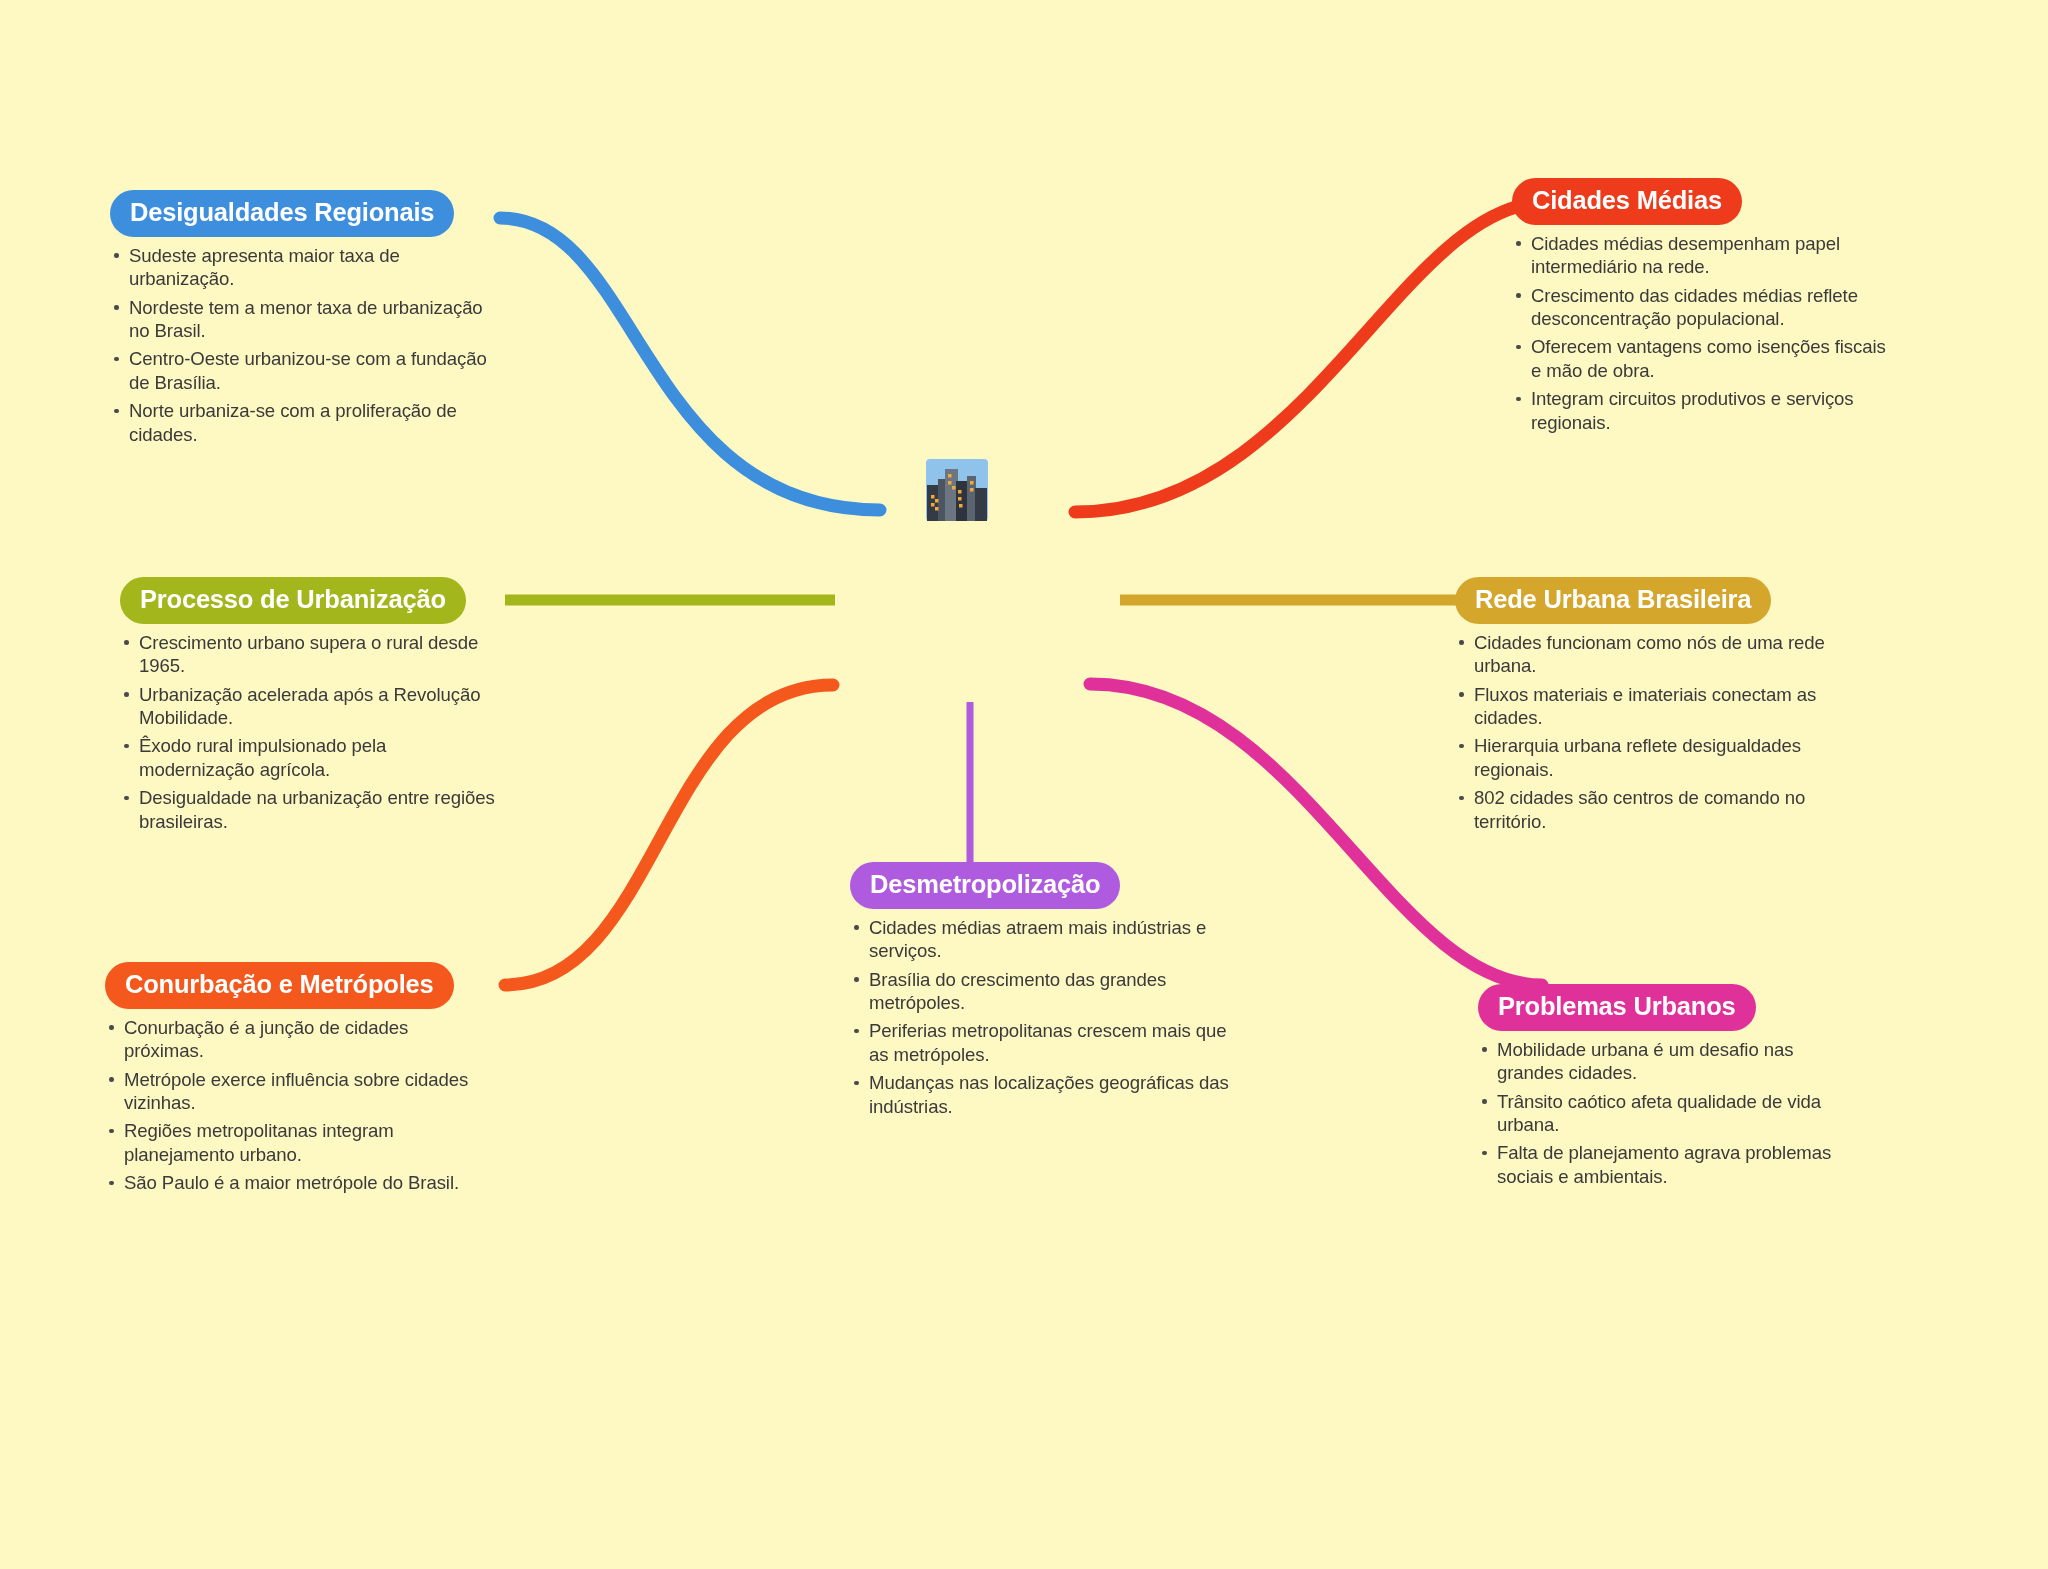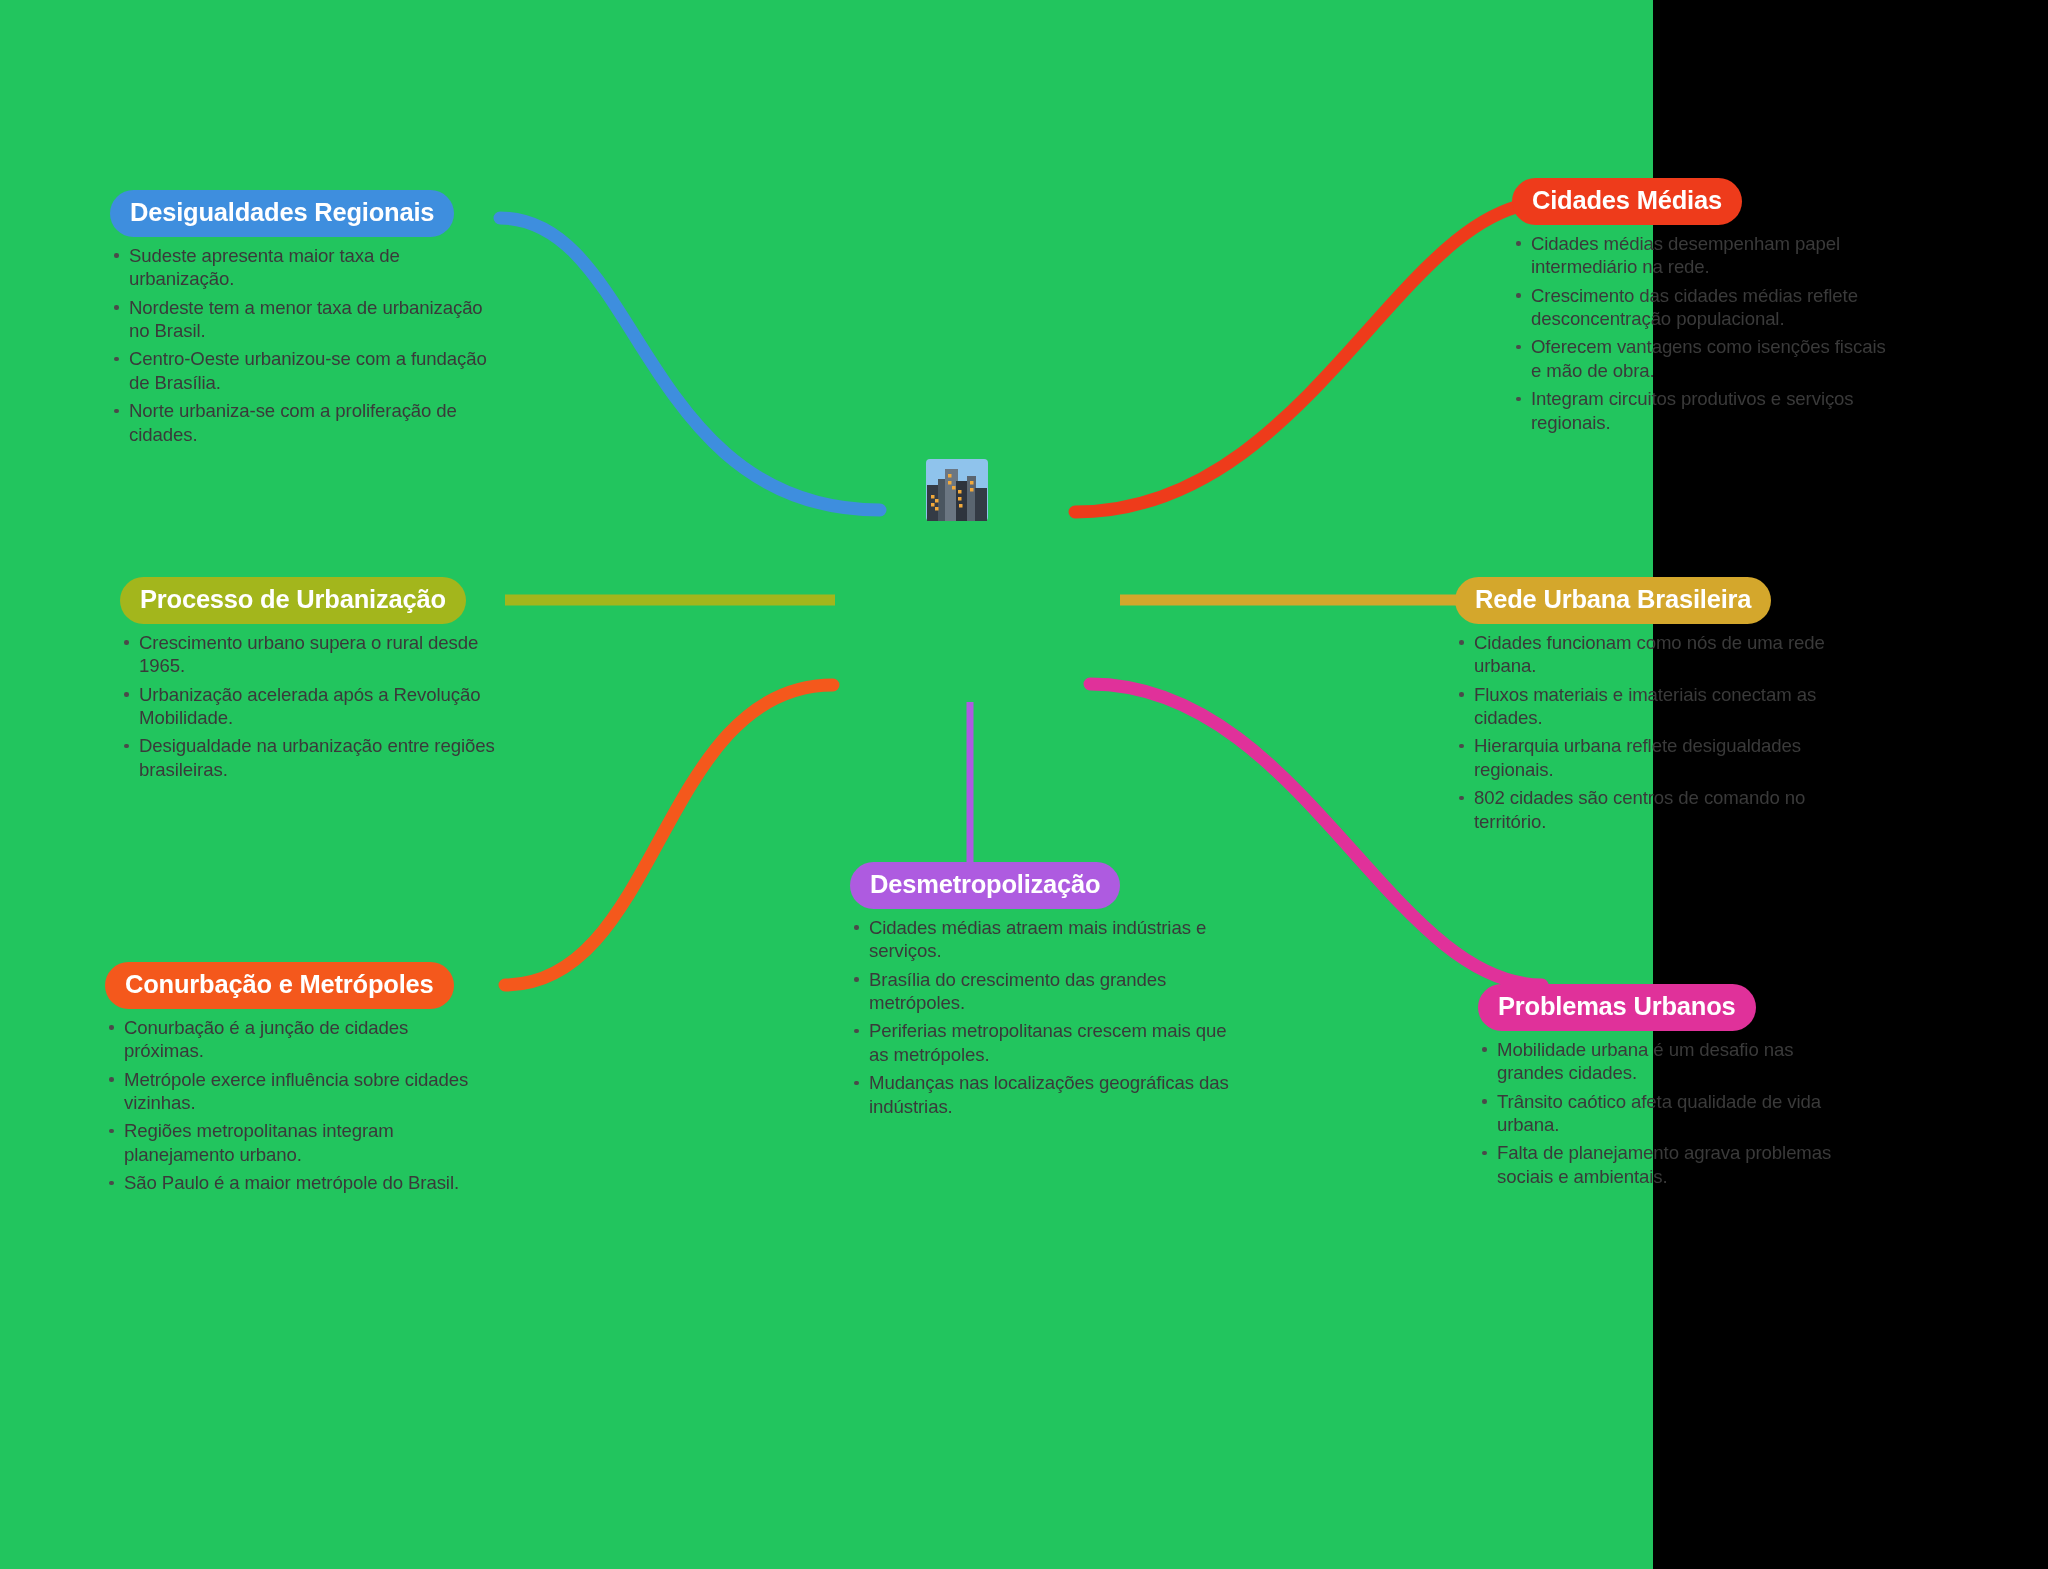--- a/index.html
+++ b/index.html
@@ -4,22 +4,22 @@
 <style>
   * { box-sizing: border-box; margin: 0; padding: 0; }
   html, body {
     width: 2048px; height: 1569px;
     background: #000000;
     font-family: "Liberation Sans", sans-serif;
     overflow: hidden;
   }
   #canvas {
     position: relative;
-    width: 1653px; height: 1569px;
-    background: #22c55e;
+    width: 2048px; height: 1569px;
+    background: #fef9c3;
   }
   #connectors {
     position: absolute; left: 0; top: 0;
     width: 2048px; height: 1569px;
     pointer-events: none;
   }
   .node {
     position: absolute;
     width: 385px;
   }
@@ -135,20 +135,21 @@
       <li>Oferecem vantagens como isenções fiscais e mão de obra.</li>
       <li>Integram circuitos produtivos e serviços regionais.</li>
     </ul>
   </div>
 
   <div class="node" style="left:120px; top:577px;">
     <div class="badge" style="background-color: rgb(163, 182, 28);">Processo de Urbanização</div>
     <ul class="bullets">
       <li>Crescimento urbano supera o rural desde 1965.</li>
       <li>Urbanização acelerada após a Revolução Mobilidade.</li>
+      <li>Êxodo rural impulsionado pela modernização agrícola.</li>
       <li>Desigualdade na urbanização entre regiões brasileiras.</li>
     </ul>
   </div>
 
   <div class="node align-right" style="left:1455px; top:577px;">
     <div class="badge" style="background-color: rgb(212, 167, 44);">Rede Urbana Brasileira</div>
     <ul class="bullets">
       <li>Cidades funcionam como nós de uma rede urbana.</li>
       <li>Fluxos materiais e imateriais conectam as cidades.</li>
       <li>Hierarquia urbana reflete desigualdades regionais.</li>

